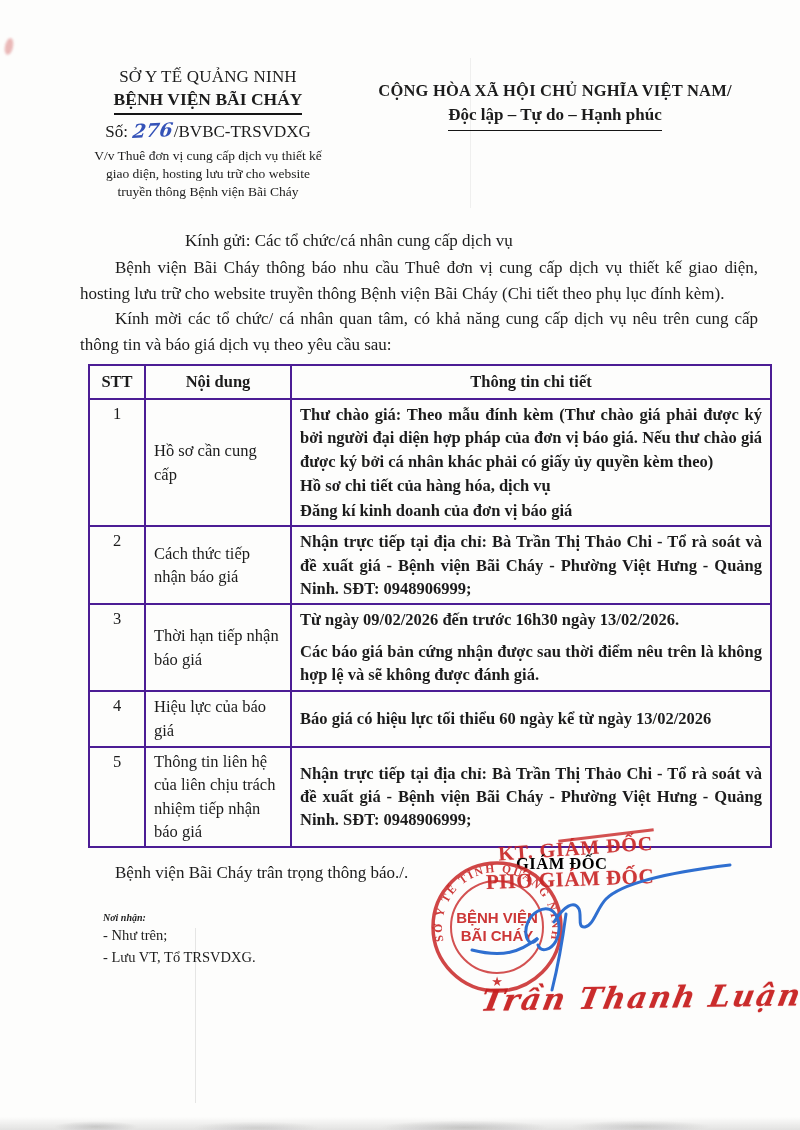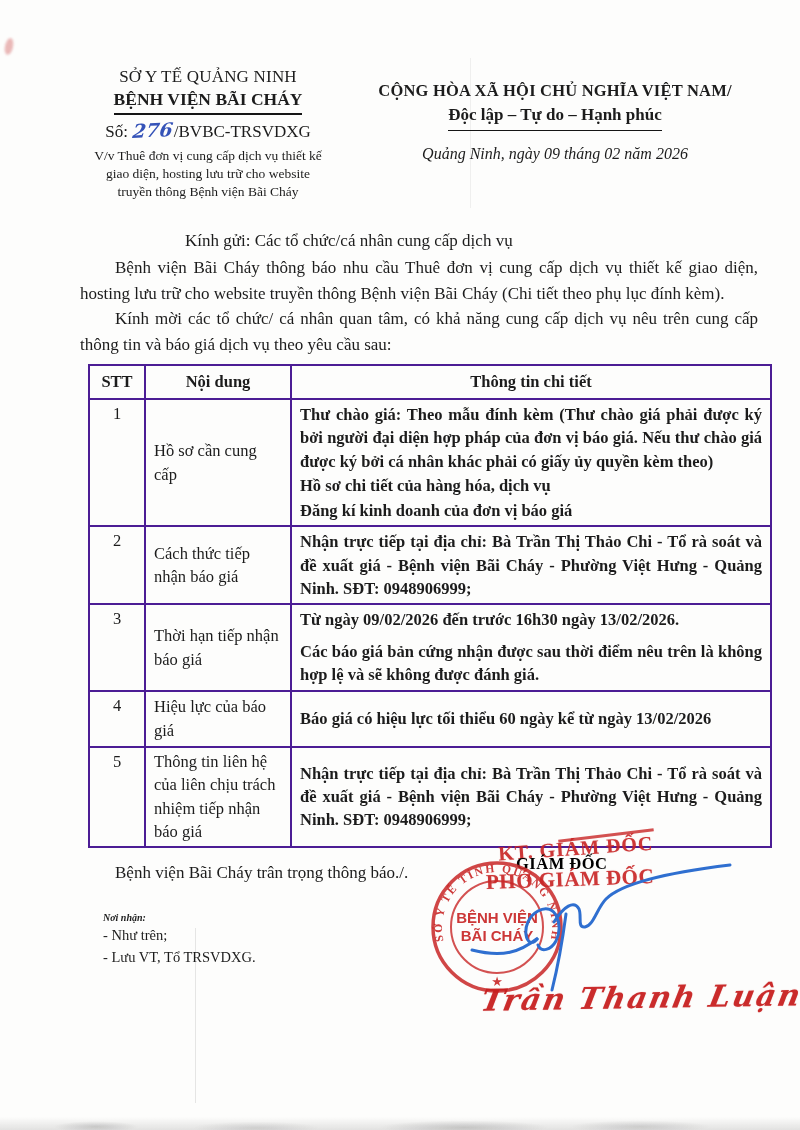--- a/index.html
+++ b/index.html
@@ -121,21 +121,20 @@
   <div class="hdr-left">
     <div class="org-parent">SỞ Y TẾ QUẢNG NINH</div>
     <div class="org-name"><span>BỆNH VIỆN BÃI CHÁY</span></div>
     <div class="doc-number"><span>Số:</span> <span class="hand-blue">276</span><span>/BVBC-TRSVDXG</span></div>
     <div class="doc-subject">V/v Thuê đơn vị cung cấp dịch vụ thiết kế giao diện, hosting lưu trữ cho website truyền thông Bệnh viện Bãi Cháy</div>
   </div>
 
   <div class="hdr-right">
     <div class="nat-title">CỘNG HÒA XÃ HỘI CHỦ NGHĨA VIỆT NAM/</div>
     <div class="nat-motto"><span>Độc lập – Tự do – Hạnh phúc</span></div>
-    <div class="place-date">Quảng Ninh, ngày 09 tháng 02 năm 2026</div>
   </div>
 
   <div class="content">
     <div class="salutation">Kính gửi: Các tổ chức/cá nhân cung cấp dịch vụ</div>
     <p class="para">Bệnh viện Bãi Cháy thông báo nhu cầu Thuê đơn vị cung cấp dịch vụ thiết kế giao diện, hosting lưu trữ cho website truyền thông Bệnh viện Bãi Cháy (Chi tiết theo phụ lục đính kèm).</p>
     <p class="para">Kính mời các tổ chức/ cá nhân quan tâm, có khả năng cung cấp dịch vụ nêu trên cung cấp thông tin và báo giá dịch vụ theo yêu cầu sau:</p>
 
     <table class="quote">
       <tbody>
           <tr>

